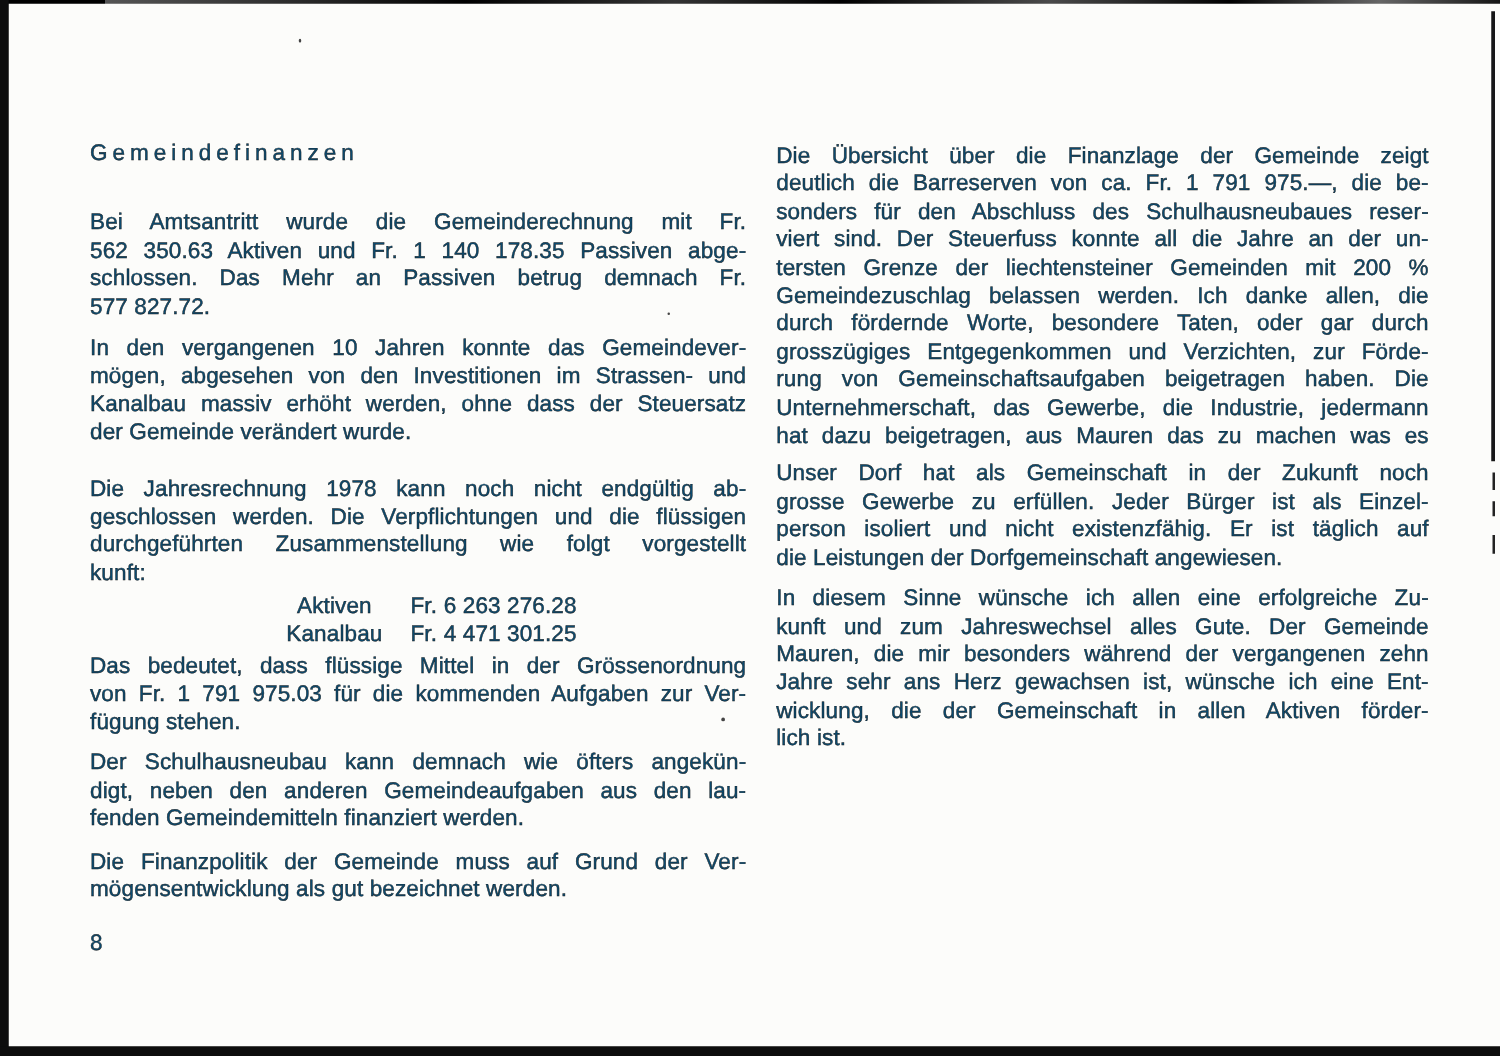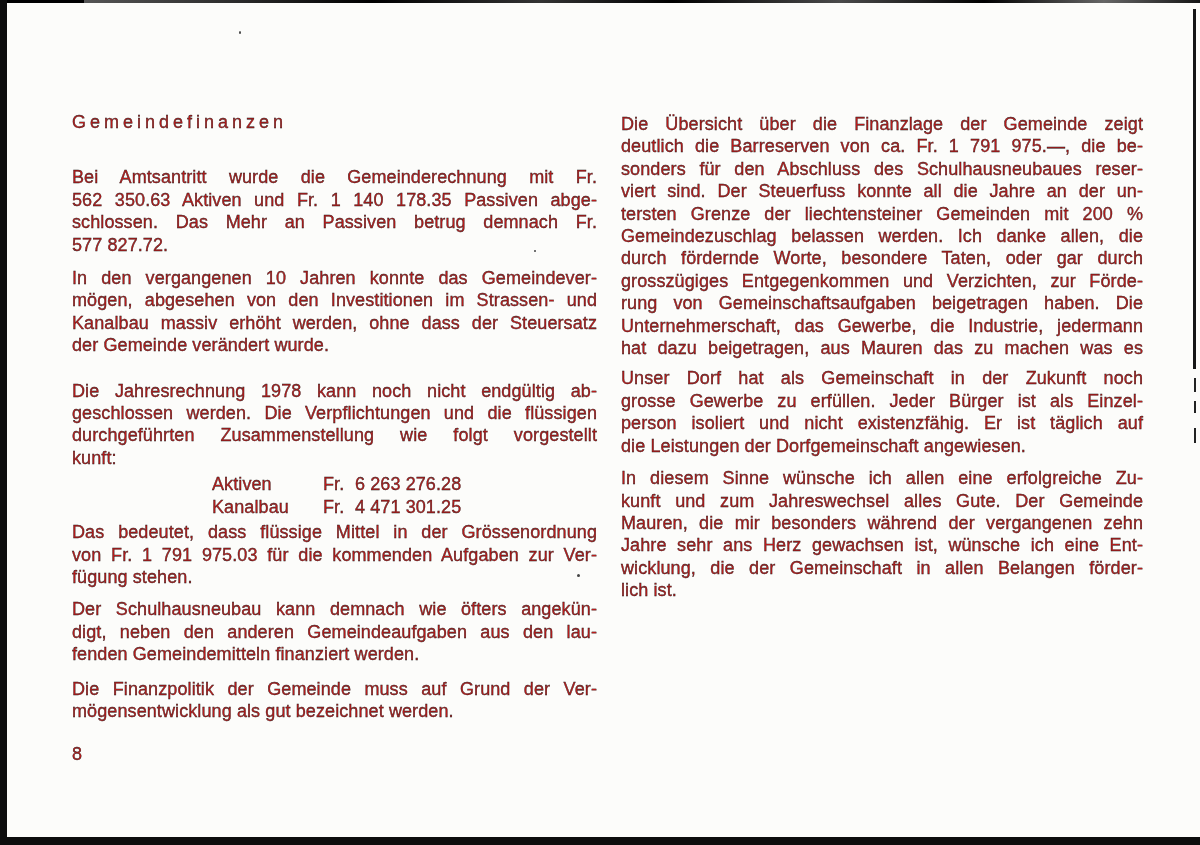--- a/index.html
+++ b/index.html
@@ -2,21 +2,21 @@
 <html><head>
 <meta charset="utf-8">
 <style>
   html,body{margin:0;padding:0;background:#ffffff;}
   .page{
     position:relative;
     width:1200px;height:845px;
     background:#fcfcfa;
     overflow:hidden;
     font-family:"Liberation Sans","DejaVu Sans",sans-serif;
-    color:#b91c1c;
+    color:#0c4a6e;
     -webkit-text-stroke:0.35px #1a1a1a;
   }
   
   .edge{position:absolute;background:#0d0d0d;}
   .edge-left{left:0;top:0;width:7px;height:845px;}
   .edge-bottom{left:0;top:837px;width:1200px;height:8px;}
   .edge-top{
     left:0;top:0;width:1200px;height:3px;background:
     linear-gradient(90deg,#000 0%,#000 7%,#555 7%,#2a2a2a 20%,#000 31%,#333 45%,#000 56%,#4a4a4a 70%,#000 82%,#666 92%,#151515 100%);
   }
@@ -36,21 +36,21 @@
   .col-right{left:621px;width:522px;}
 
   .heading{letter-spacing:4px;white-space:nowrap;}
   .line{text-align:justify;text-align-last:justify;}
   .line.last{text-align-last:left;}
 
   
   .col-left  .b1{margin-top:33px;}
   .col-left  .b2{margin-top:11px;}
   .col-left  .b3{margin-top:23px;}
-  .col-left  .b4{margin-top:4px;}
+  .col-left  .b4{margin-top:4px;text-align:center;}
   .col-left  .b5{margin-top:3px;}
   .col-left  .b6{margin-top:10px;}
   .col-left  .b7{margin-top:12px;}
   .col-left  .b8{margin-top:21px;}
   .col-right .b0{margin-top:2px;}
   .col-right .b1{margin-top:8px;}
   .col-right .b2{margin-top:10px;}
 
   
   .trow{display:flex;padding-left:140px;}
@@ -139,17 +139,17 @@
         <div class="line">Unser Dorf hat als Gemeinschaft in der Zukunft noch</div>
         <div class="line">grosse Gewerbe zu erfüllen. Jeder Bürger ist als Einzel-</div>
         <div class="line">person isoliert und nicht existenzfähig. Er ist täglich auf</div>
         <div class="line last">die Leistungen der Dorfgemeinschaft angewiesen.</div>
       </div>
       <div class="paragraph b2">
         <div class="line">In diesem Sinne wünsche ich allen eine erfolgreiche Zu-</div>
         <div class="line">kunft und zum Jahreswechsel alles Gute. Der Gemeinde</div>
         <div class="line">Mauren, die mir besonders während der vergangenen zehn</div>
         <div class="line">Jahre sehr ans Herz gewachsen ist, wünsche ich eine Ent-</div>
-        <div class="line">wicklung, die der Gemeinschaft in allen Belangen förder-</div>
+        <div class="line">wicklung, die der Gemeinschaft in allen Aktiven förder-</div>
         <div class="line last">lich ist.</div>
       </div>
     </div>
 </div>
 
 </body></html>

